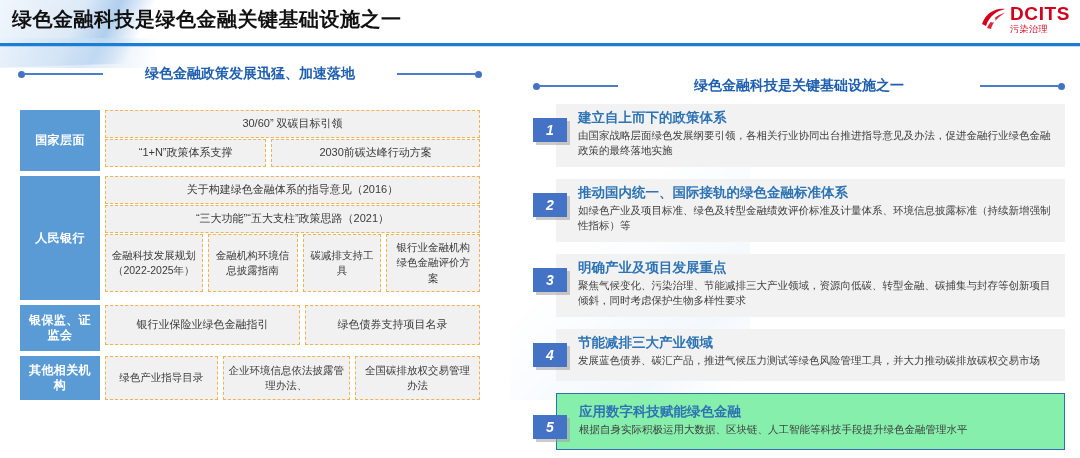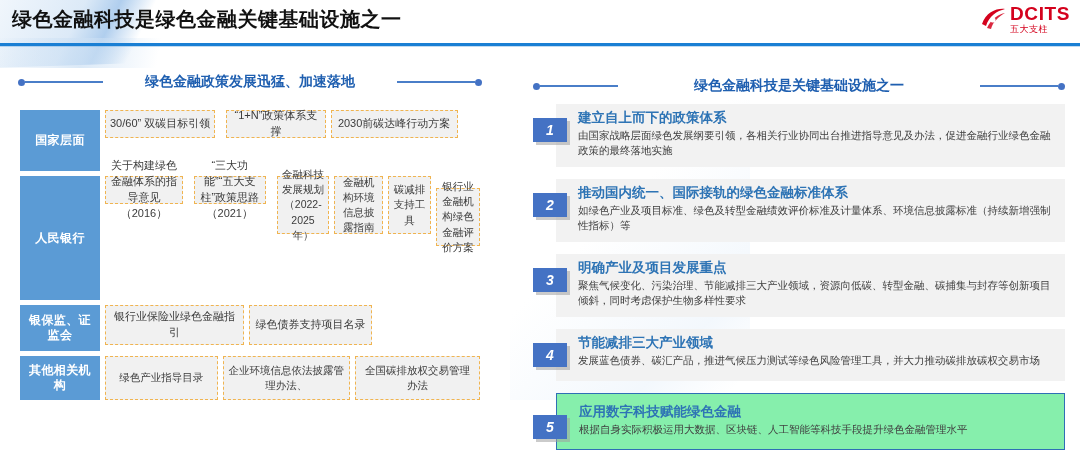--- a/index.html
+++ b/index.html
@@ -187,22 +187,22 @@
     text-align: center;
     line-height: 1.25;
     letter-spacing: 0.4px;
     box-sizing: border-box;
     padding: 2px 3px;
   }
   .lbody {
     flex: 1 1 auto;
     margin-left: 5px;
     display: flex;
-    flex-direction: row;
-    gap: 11px;
+    flex-direction: column;
+    gap: 1px;
   }
   .lsub { display: flex; gap: 5px; }
   .cell {
     background: #f1f1f1;
     border: 1px dashed #f0b450;
     box-sizing: border-box;
     font-size: 11px;
     color: #3b3b3b;
     display: flex;
     align-items: center;
@@ -218,21 +218,21 @@
   .r2 .lsub.four .cell { height: 58px; font-size: 10.5px; }
   .r3 .cell { height: 40px; }
   .r4 .cell { height: 44px; font-size: 10.5px; }
 
   
   .w-43 { flex: 0 0 43%; }
   .w-57 { flex: 0 0 calc(57% - 5px); }
   .c4-a { flex: 0 0 26%; }
   .c4-b { flex: 0 0 24%; }
   .c4-c { flex: 0 0 21%; }
-  .c4-d { flex: 1 1 auto; margin-top: 12px; }
+  .c4-d { flex: 1 1 auto; }
   .w-50a { flex: 0 0 52%; }
   .w-50b { flex: 1 1 auto; }
   .w-o1 { flex: 0 0 30%; }
   .w-o2 { flex: 0 0 34%; }
   .w-o3 { flex: 1 1 auto; }
 
   
   .rlist {
     position: absolute;
     left: 533px; top: 104px;
@@ -304,25 +304,25 @@
   </div>
 
   <div class="logo">
     <svg class="logo-mark" viewBox="0 0 26 24">
       <path d="M2 17 C6 5, 17 1, 25 2 C17 4, 9 9, 6 19 Z" fill="#d4021d"></path>
       <path d="M7 21 C11 12, 19 7, 25 6 C18 10, 13 15, 11 22 Z" fill="#d4021d" opacity="0.85"></path>
       <circle cx="13" cy="13" r="2.6" fill="#ffffff"></circle>
     </svg>
     <div class="logo-text">
       <div class="logo-name">DCITS</div>
-      <div class="logo-sub">五大支柱</div>
-    </div>
-  </div>
-
-  <div class="sec-header" style="left:18px; top:72px; width:464px;">
+      <div class="logo-sub">污染治理</div>
+    </div>
+  </div>
+
+  <div class="sec-header" style="left:18px; top:64px; width:464px;">
     <span class="rail">
       <span class="rail-dot"></span>
       <span class="rail-line"></span>
     </span>
     <span class="sec-title">绿色金融政策发展迅猛、加速落地</span>
     <span class="rail">
       <span class="rail-line"></span>
       <span class="rail-dot"></span>
     </span>
   </div>

